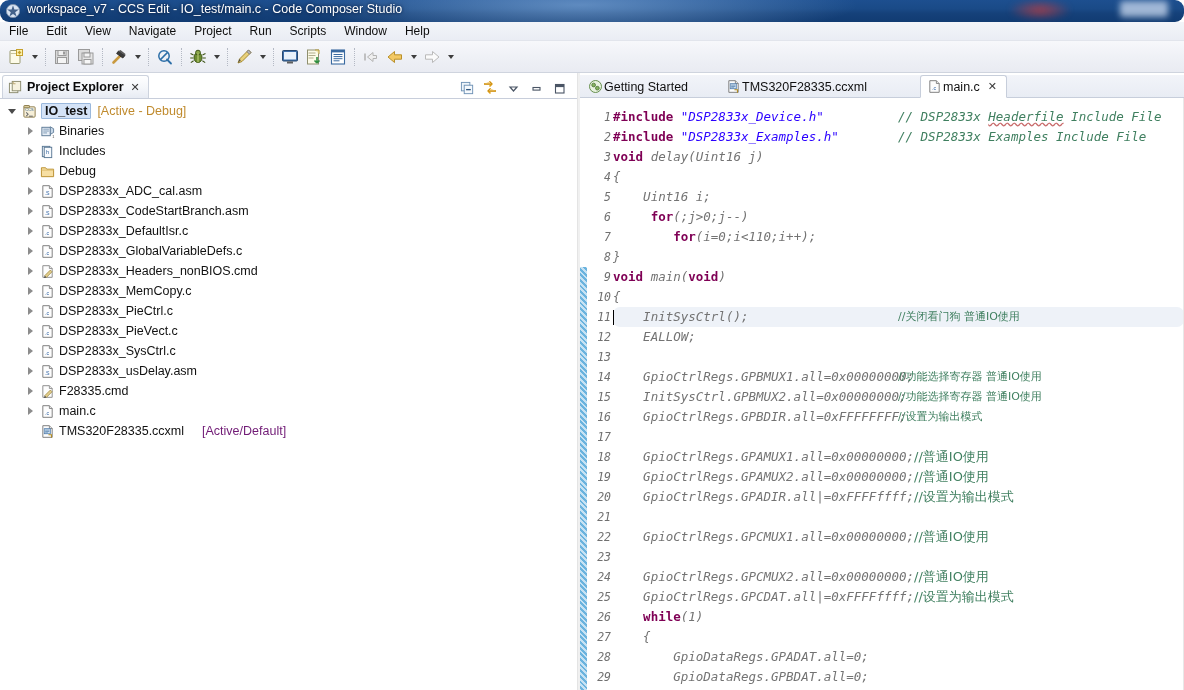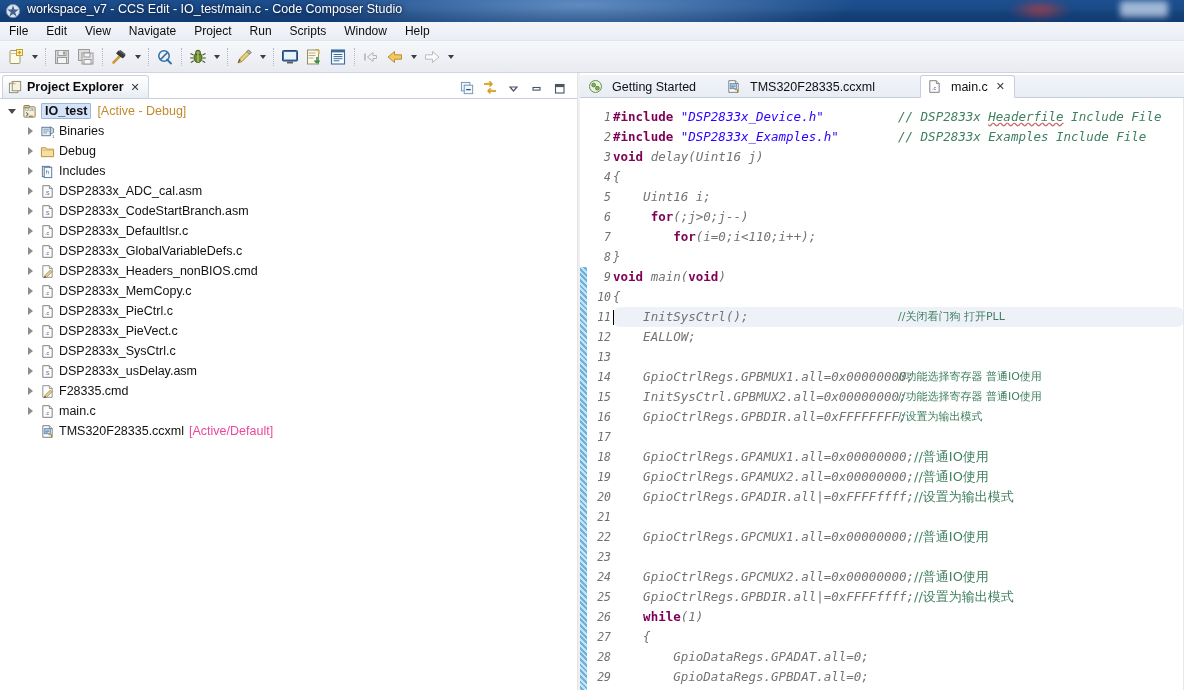--- a/index.html
+++ b/index.html
@@ -9,20 +9,21 @@
     overflow: hidden;
     font-family: "Liberation Sans", sans-serif;
     background: #ffffff;
   }
 
   
   #titlebar {
     position: absolute; left: 0; top: 0; width: 1184px; height: 22px;
     background: linear-gradient(to bottom, #1d4f8f 0%, #1a4a87 40%, #15417a 60%, #113b72 100%);
     overflow: hidden;
+    border-radius: 9px;
   }
   #titlebar .glow {
     position: absolute; left: 300px; top: -30px; width: 560px; height: 70px;
     background: radial-gradient(ellipse at center, rgba(150,190,235,.55) 0%, rgba(120,165,220,0) 70%);
     pointer-events: none;
   }
   #titlebar .redsmear {
     position: absolute; left: 1010px; top: 0px; width: 60px; height: 20px;
     background: radial-gradient(ellipse at center, rgba(200,60,60,.75) 0%, rgba(160,50,60,0) 75%);
     filter: blur(3px); pointer-events: none;
@@ -132,21 +133,21 @@
     width: 0; height: 0;
     border-top: 4px solid transparent; border-bottom: 4px solid transparent;
     border-left: 5px solid #8c8c8c;
   }
   .trow .twist.open i {
     border-left: 4px solid transparent; border-right: 4px solid transparent;
     border-top: 5px solid #4a4a4a; border-bottom: none;
   }
   .trow .ticon { width: 18px; flex: 0 0 18px; display: flex; align-items: center; justify-content: center; }
   .trow .tlabel { margin-left: 3px; }
-  .trow .tsuffix { margin-left: 5px; color: #ec4899; }
+  .trow .tsuffix { margin-left: 18px; color: #701a75; }
   .trow.selected .tlabel {
     background: #d4e3f7; border: 1px solid #9ab8dc; padding: 0 3px; font-weight: 700;
     border-radius: 1px;
   }
   .depth1 { padding-left: 4px; }
   .depth2 { padding-left: 22px; }
 
   
   #sash {
     position: absolute; left: 577px; top: 0; width: 3px; height: 617px;
@@ -160,21 +161,21 @@
   }
   #editor-tabrow {
     position: absolute; left: 0; top: 2px; width: 604px; height: 23px;
     background: linear-gradient(to bottom, #f2f4f9 0%, #e8ecf4 100%);
   }
   .etab {
     position: absolute; top: 0; height: 23px;
     display: flex; align-items: center; padding: 0 9px 0 6px;
     font-size: 12.5px; color: #101010; white-space: nowrap;
   }
-  .etab .lbl { margin-left: 9px; }
+  .etab .lbl { margin-left: 1px; }
   .etab.inactive { background: transparent; }
   .etab.active {
     background: #ffffff;
     border: 1px solid #c7cedb; border-bottom: 1px solid #ffffff;
     border-radius: 3px 3px 0 0;
     z-index: 3;
   }
   .etab .closex { margin-left: 8px; font-size: 11px; color: #3a3a3a; }
   #editor-tabline {
     position: absolute; left: 0; top: 24px; width: 604px; height: 1px; background: #c7cedb;
@@ -483,38 +484,38 @@
             </svg>
           </span>
           <span class="tlabel">Binaries</span>
         </div>
         <div class="trow depth2">
           <span class="twist">
             <i></i>
           </span>
           <span class="ticon">
             <svg width="15" height="15" viewBox="0 0 16 16">
-              <path d="M1.5 4 h4.5 l1.2 1.5 h7.3 v8 h-13 Z" fill="#f7dfa3" stroke="#b88d2c" stroke-width="1" stroke-linejoin="round"></path>
-              <path d="M1.5 6.5 h13" stroke="#d8b562" stroke-width="0.9"></path>
-            </svg>
-          </span>
-          <span class="tlabel">Debug</span>
-        </div>
-        <div class="trow depth2">
-          <span class="twist">
-            <i></i>
-          </span>
-          <span class="ticon">
-            <svg width="15" height="15" viewBox="0 0 16 16">
               <rect x="2.5" y="2.5" width="8" height="11" fill="#eef3fa" stroke="#5a7894" stroke-width="1"></rect>
               <rect x="4.5" y="3.5" width="8" height="11" fill="#f7fafd" stroke="#5a7894" stroke-width="1"></rect>
               <text x="6.4" y="10.5" font-size="6" fill="#2a5e9a" font-family="Liberation Sans">h</text>
             </svg>
           </span>
           <span class="tlabel">Includes</span>
+        </div>
+        <div class="trow depth2">
+          <span class="twist">
+            <i></i>
+          </span>
+          <span class="ticon">
+            <svg width="15" height="15" viewBox="0 0 16 16">
+              <path d="M1.5 4 h4.5 l1.2 1.5 h7.3 v8 h-13 Z" fill="#f7dfa3" stroke="#b88d2c" stroke-width="1" stroke-linejoin="round"></path>
+              <path d="M1.5 6.5 h13" stroke="#d8b562" stroke-width="0.9"></path>
+            </svg>
+          </span>
+          <span class="tlabel">Debug</span>
         </div>
         <div class="trow depth2">
           <span class="twist">
             <i></i>
           </span>
           <span class="ticon">
             <svg width="15" height="15" viewBox="0 0 16 16">
               <path d="M3 1.8 h7 l3 3 v9.4 h-10 Z" fill="#fdfdfd" stroke="#7a7a7a" stroke-width="1" stroke-linejoin="round"></path>
               <path d="M10 1.8 v3 h3" fill="#e4e4e4" stroke="#7a7a7a" stroke-width="0.9"></path>
               <text x="7.6" y="11.6" font-size="5.6" fill="#2e62a5" text-anchor="middle" font-family="Liberation Sans">.S</text>
@@ -763,35 +764,35 @@
           <div class="cline"><span class="main"><span class="pp">#include </span><span class="str">"DSP2833x_Device.h"</span></span><span class="cmt">// DSP2833x <span class="wavy">Headerfile</span> Include File</span></div>
           <div class="cline"><span class="main"><span class="pp">#include </span><span class="str">"DSP2833x_Examples.h"</span></span><span class="cmt">// DSP2833x Examples Include File</span></div>
           <div class="cline"><span class="main"><span class="kw">void </span><span class="plain">delay(</span><span class="plain">Uint16</span><span class="plain"> j)</span></span></div>
           <div class="cline"><span class="main"><span class="plain">{</span></span></div>
           <div class="cline"><span class="main"><span class="plain">    Uint16 i;</span></span></div>
           <div class="cline"><span class="main"><span class="plain">     </span><span class="kw">for</span><span class="plain">(;j&gt;0;j--)</span></span></div>
           <div class="cline"><span class="main"><span class="plain">        </span><span class="kw">for</span><span class="plain">(i=0;i&lt;110;i++);</span></span></div>
           <div class="cline"><span class="main"><span class="plain">}</span></span></div>
           <div class="cline"><span class="main"><span class="kw">void </span><span class="plain">main(</span><span class="kw">void</span><span class="plain">)</span></span></div>
           <div class="cline"><span class="main"><span class="plain">{</span></span></div>
-          <div class="cline cursorline"><span class="main"><span class="plain">    InitSysCtrl();</span></span><span class="cmt cn">//关闭看门狗 打开PLL</span></div>
+          <div class="cline cursorline"><span class="main"><span class="plain">    InitSysCtrl();</span></span><span class="cmt cn">//关闭看门狗 普通IO使用</span></div>
           <div class="cline"><span class="main"><span class="plain">    EALLOW;</span></span></div>
           <div class="cline"><span class="main"><span class="plain"></span></span></div>
           <div class="cline"><span class="main"><span class="plain">    GpioCtrlRegs.GPBMUX1.all=0x00000000;</span></span><span class="cmt cn">//功能选择寄存器 普通IO使用</span></div>
           <div class="cline"><span class="main"><span class="plain">    InitSysCtrl.GPBMUX2.all=0x00000000;</span></span><span class="cmt cn">//功能选择寄存器 普通IO使用</span></div>
           <div class="cline"><span class="main"><span class="plain">    GpioCtrlRegs.GPBDIR.all=0xFFFFFFFF;</span></span><span class="cmt cn">//设置为输出模式</span></div>
           <div class="cline"><span class="main"><span class="plain"></span></span></div>
           <div class="cline"><span class="main"><span class="plain">    GpioCtrlRegs.GPAMUX1.all=0x00000000;</span><span class="com-cn">//普通IO使用</span></span></div>
           <div class="cline"><span class="main"><span class="plain">    GpioCtrlRegs.GPAMUX2.all=0x00000000;</span><span class="com-cn">//普通IO使用</span></span></div>
           <div class="cline"><span class="main"><span class="plain">    GpioCtrlRegs.GPADIR.all|=0xFFFFffff;</span><span class="com-cn">//设置为输出模式</span></span></div>
           <div class="cline"><span class="main"><span class="plain"></span></span></div>
           <div class="cline"><span class="main"><span class="plain">    GpioCtrlRegs.GPCMUX1.all=0x00000000;</span><span class="com-cn">//普通IO使用</span></span></div>
           <div class="cline"><span class="main"><span class="plain"></span></span></div>
           <div class="cline"><span class="main"><span class="plain">    GpioCtrlRegs.GPCMUX2.all=0x00000000;</span><span class="com-cn">//普通IO使用</span></span></div>
-          <div class="cline"><span class="main"><span class="plain">    GpioCtrlRegs.GPBDIR.all|=0xFFFFffff;</span><span class="com-cn">//设置为输出模式</span></span></div>
+          <div class="cline"><span class="main"><span class="plain">    GpioCtrlRegs.GPCDAT.all|=0xFFFFffff;</span><span class="com-cn">//设置为输出模式</span></span></div>
           <div class="cline"><span class="main"><span class="plain">    </span><span class="kw">while</span><span class="plain">(1)</span></span></div>
           <div class="cline"><span class="main"><span class="plain">    {</span></span></div>
           <div class="cline"><span class="main"><span class="plain">        GpioDataRegs.GPADAT.all=0;</span></span></div>
           <div class="cline"><span class="main"><span class="plain">        GpioDataRegs.GPBDAT.all=0;</span></span></div>
           <div class="cline"><span class="main"><span class="plain">        GpioDataRegs.GPCDAT.all=0;</span></span></div>
         </div>
       <div id="caret" style="top: 212px;"></div>
     </div>
     <div id="editor-right-edge"></div>
   </div>

